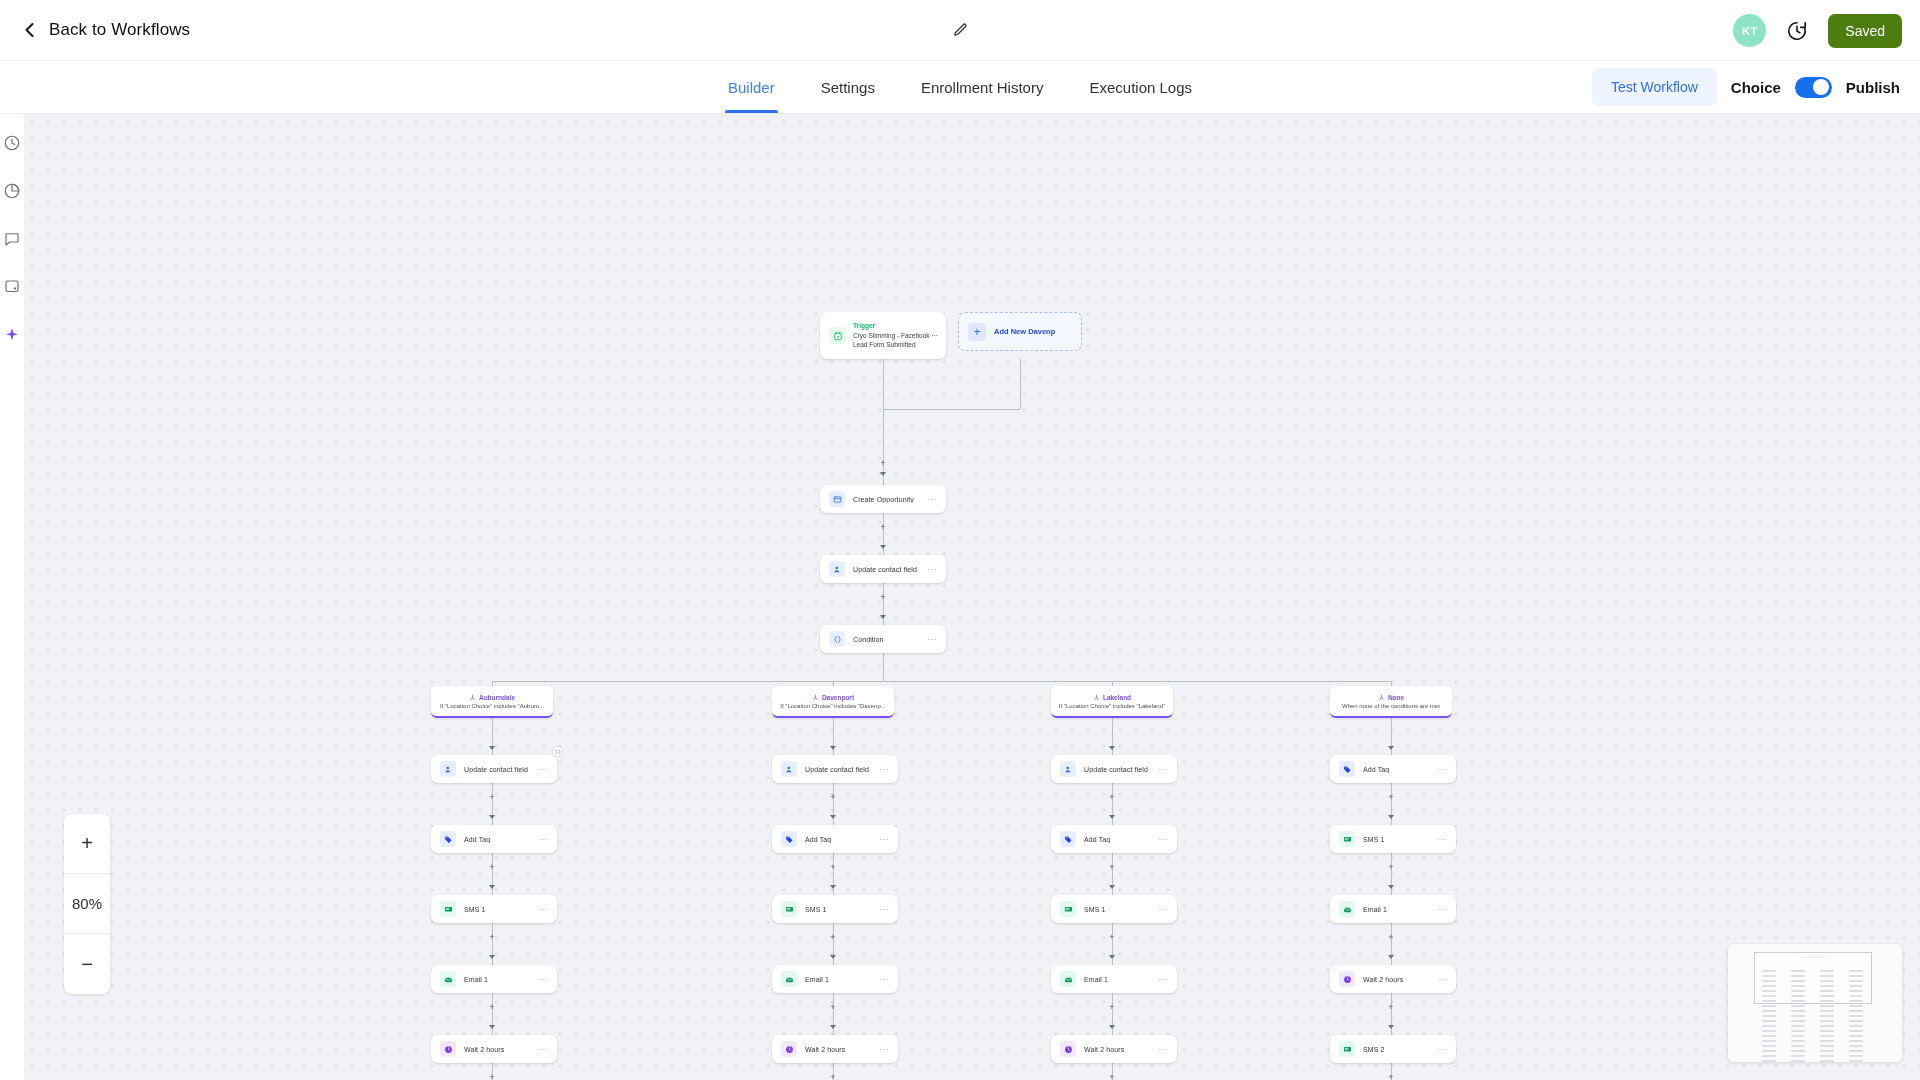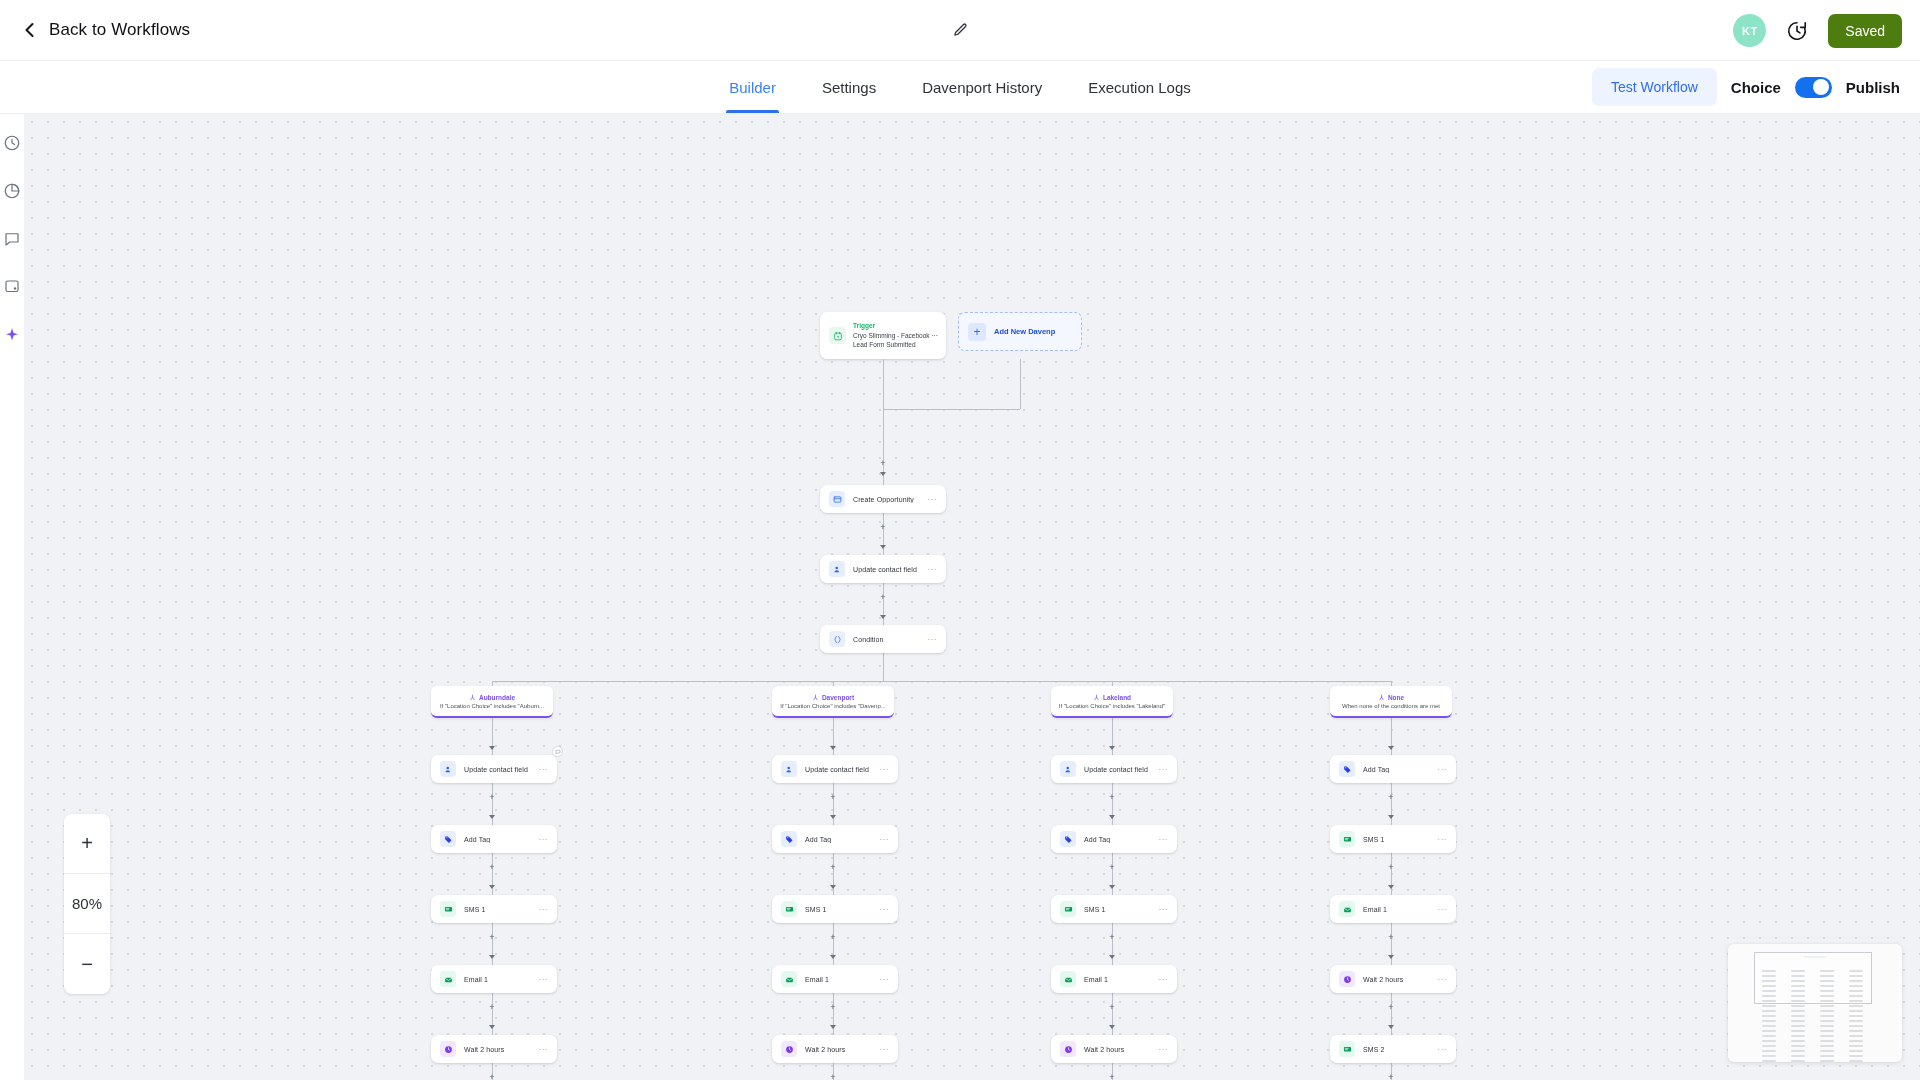--- a/index.html
+++ b/index.html
@@ -241,21 +241,21 @@
 
 <div class="tabbar">
   <div class="tabs">
     <div class="tab active">
         <span>Builder</span>
       </div>
     <div class="tab">
         <span>Settings</span>
       </div>
     <div class="tab">
-        <span>Davenport History</span>
+        <span>Enrollment History</span>
       </div>
     <div class="tab">
         <span>Execution Logs</span>
       </div>
   </div>
   <div class="tabbar-right">
     <button class="test-btn">Test Workflow</button>
     <span class="draft-label">Choice</span>
     <div class="toggle">
         <div class="knob"></div>

